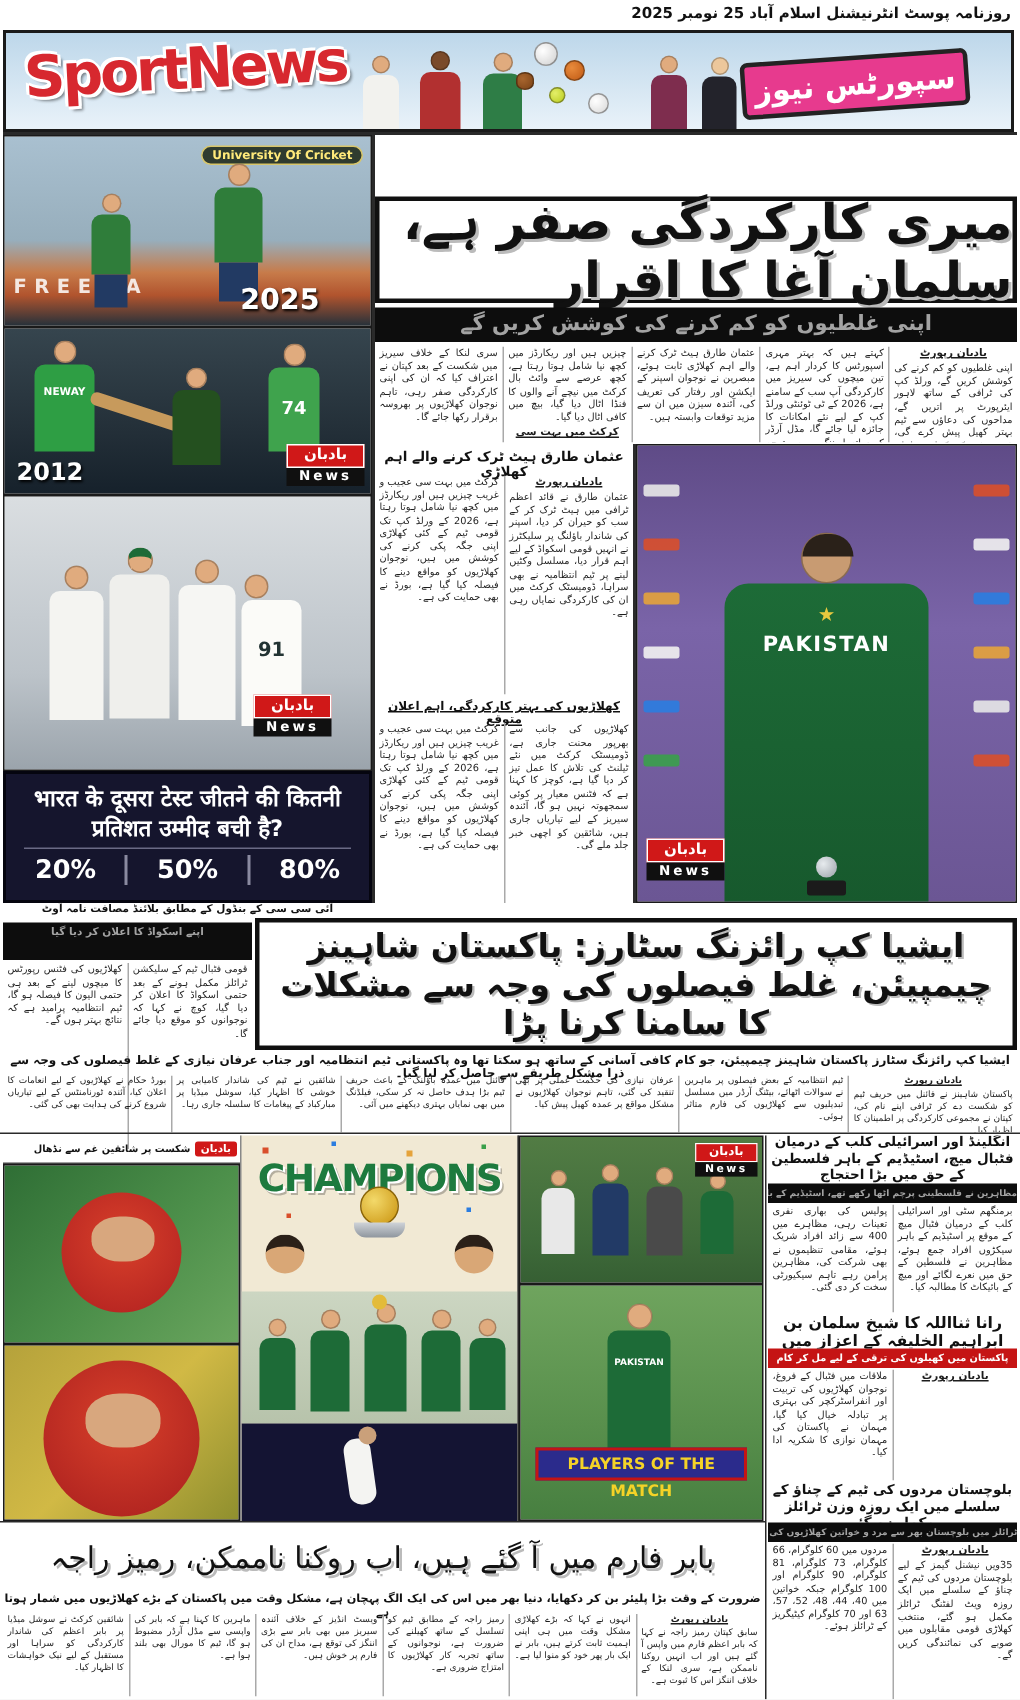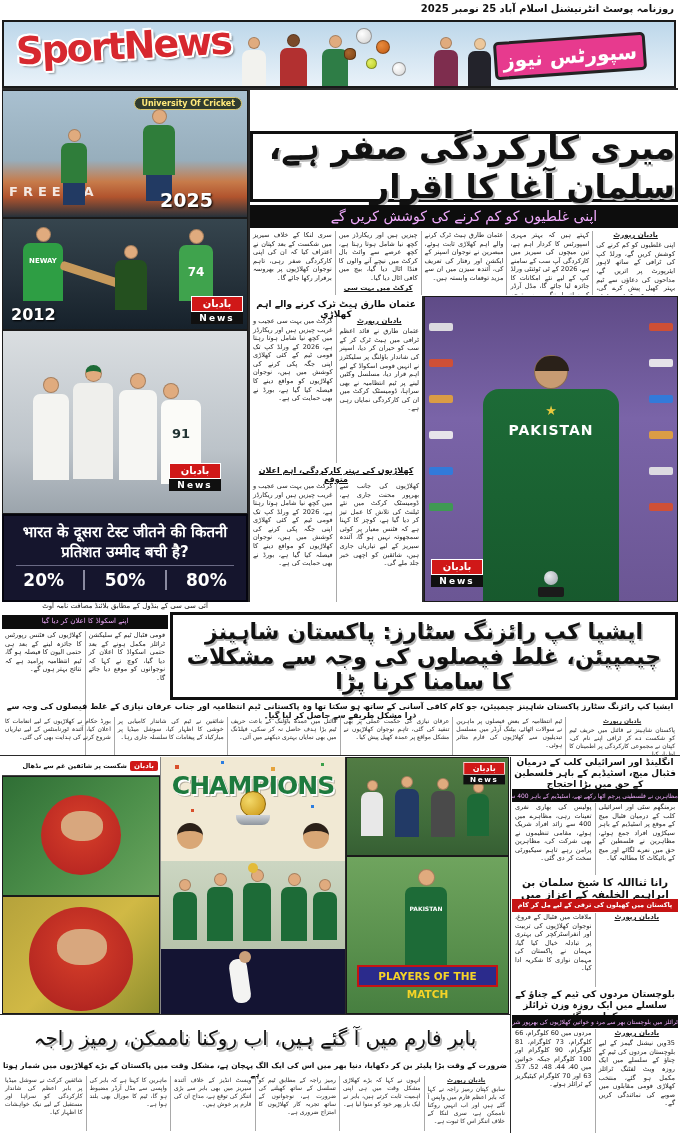--- a/index.html
+++ b/index.html
@@ -7,21 +7,21 @@
   #page{position:relative;width:680px;height:1133px;background:#fff;margin:0 auto;overflow:hidden;color:#111}
   .abs{position:absolute}
   .rtl{direction:rtl}
   .ctr{text-align:center}
   .tiny{font-size:6.5px;line-height:1.32;text-align:justify;overflow:hidden;color:#1c1c1c}
   .cols{display:flex;direction:rtl;overflow:hidden}
   .cols>div{flex:1;padding:0 3px;border-left:1px solid #a9a9a9;overflow:hidden}
   .cols>div:last-child{border-left:none}
   .byline{font-weight:bold;text-align:center;font-size:7px;margin-bottom:1px;text-decoration:underline}
   .ul-head{font-weight:bold;text-align:center;text-decoration:underline;font-size:7px;margin:2px 0}
-  .blackstrip{background:#0d0d0d;color:#f0abfc;font-weight:normal;overflow:hidden}
+  .blackstrip{background:#0d0d0d;color:#a3a3a3;font-weight:bold;overflow:hidden}
   .photo{overflow:hidden;border:1px solid #1a1a1a}
   
   .bn{position:absolute;width:52px;text-align:center;font-weight:bold;direction:rtl}
   .bn-top{background:#d01818;color:#fff;font-size:10px;line-height:14px;border:1px solid #fff}
   .bn-bot{background:#101010;color:#fff;font-size:9px;line-height:12px;letter-spacing:2px;direction:ltr}
   
   .person{position:absolute}
   .head{border-radius:50%;background:#e0ab7e;margin:0 auto;border:1px solid rgba(0,0,0,.25)}
   .torso{border-radius:7px 7px 0 0;margin-top:1px}
   
@@ -199,27 +199,27 @@
       <div class="ctr" style="color:#fff;font-weight:bold;font-size:14px;letter-spacing:1px;margin-top:4px">PAKISTAN</div>
       <div class="abs" style="left:50%;bottom:18px;transform:translateX(-50%);width:14px;height:14px;border-radius:50%;background:radial-gradient(circle at 35% 35%,#e7ebee,#9aa1a8)"></div>
       <div class="abs" style="left:50%;bottom:6px;transform:translateX(-50%);width:26px;height:10px;background:#1b1b1b;border-radius:2px"></div>
     </div>
     <div class="bn" style="left:6px;bottom:14px">
       <div class="bn-top">بادبان</div>
       <div class="bn-bot">News</div>
     </div>
   </div>
 
-  <div class="abs rtl ctr" style="left:2px;top:602px;width:246px;height:12px;font-weight:normal;font-size:7px">آئی سی سی کے بنڈول کے مطابق بلائنڈ مصافت نامہ آوٹ</div>
+  <div class="abs rtl ctr" style="left:2px;top:602px;width:246px;height:12px;font-weight:bold;font-size:7px">آئی سی سی کے بنڈول کے مطابق بلائنڈ مصافت نامہ آوٹ</div>
 
   <div class="abs" style="left:2px;top:615px;width:166px;height:139px">
-    <div class="rtl ctr blackstrip" style="height:14px;font-size:7px;line-height:13px">اپنے اسکواڈ کا اعلان کر دیا گیا</div>
+    <div class="rtl ctr blackstrip" style="height:25px;font-size:7px;line-height:13px">اپنے اسکواڈ کا اعلان کر دیا گیا</div>
     <div class="cols rtl" style="height:124px;margin-top:2px">
       <div class="tiny">قومی فٹبال ٹیم کے سلیکشن ٹرائلز مکمل ہونے کے بعد حتمی اسکواڈ کا اعلان کر دیا گیا، کوچ نے کہا کہ نوجوانوں کو موقع دیا جائے گا۔</div>
-      <div class="tiny">کھلاڑیوں کی فٹنس رپورٹس کا جائزہ لینے کے بعد ہی حتمی الیون کا فیصلہ ہو گا، ٹیم انتظامیہ پرامید ہے کہ نتائج بہتر ہوں گے۔</div>
+      <div class="tiny">کھلاڑیوں کی فٹنس رپورٹس کا میچوں لینے کے بعد ہی حتمی الیون کا فیصلہ ہو گا، ٹیم انتظامیہ پرامید ہے کہ نتائج بہتر ہوں گے۔</div>
     </div>
   </div>
 
   <div class="abs rtl ctr" style="left:170px;top:612px;width:508px;height:88px;border:3px solid #101010;display:flex;align-items:center;justify-content:center;font-weight:900;font-size:22px;padding:0 8px;text-shadow:1.5px 1.5px 0 #bbb">ایشیا کپ رائزنگ سٹارز: پاکستان شاہینز چیمپیئن، غلط فیصلوں کی وجہ سے مشکلات کا سامنا کرنا پڑا</div>
 
   <div class="abs rtl ctr" style="left:2px;top:702px;width:676px;height:14px;font-weight:bold;font-size:8px">ایشیا کپ رائزنگ سٹارز پاکستان شاہینز چیمپیئن، جو کام کافی آسانی کے ساتھ ہو سکتا تھا وہ پاکستانی ٹیم انتظامیہ اور جناب عرفان نیازی کے غلط فیصلوں کی وجہ سے ذرا مشکل طریقے سے حاصل کر لیا گیا۔</div>
 
   <div class="cols abs rtl" style="left:2px;top:717px;width:676px;height:38px">
     <div class="tiny" style="font-size:6px">
       <div class="byline" style="font-size:6px">بادبان رپورٹ</div>

